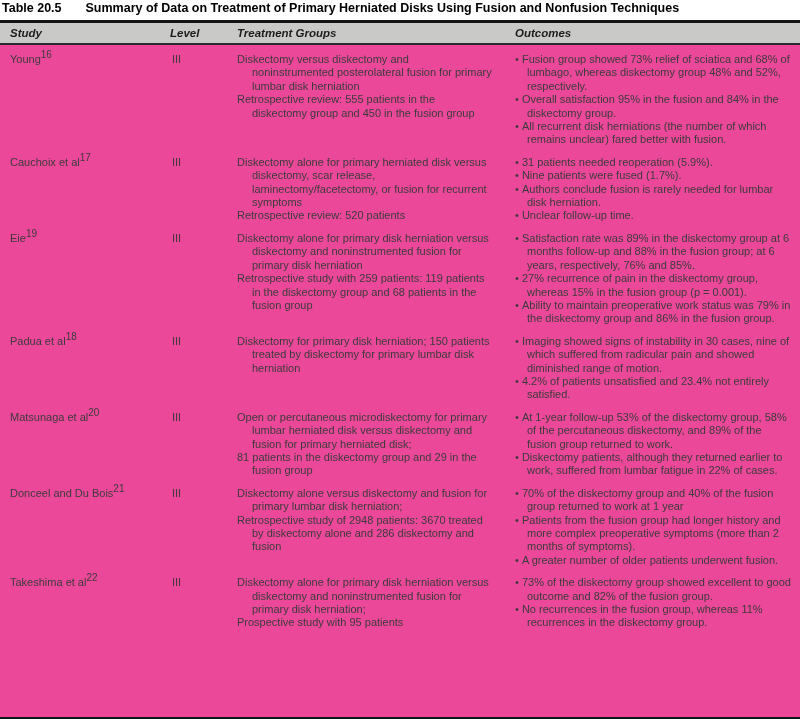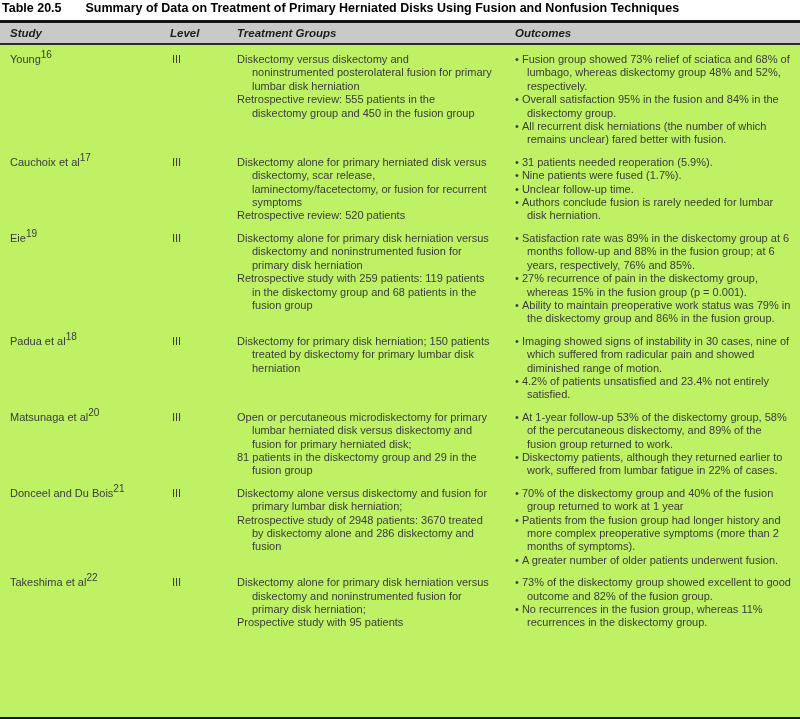--- a/index.html
+++ b/index.html
@@ -16,21 +16,21 @@
     font-size: 12.5px; font-weight: bold; color: #000;
     white-space: nowrap;
   }
   .table-caption .caption-label { margin-right: 24px; }
 
   .datatable {
     flex: 1 1 auto; display: flex; flex-direction: column;
     border-top: 3px solid #141414;
     border-bottom: 2px solid #141414;
     overflow: hidden;
-    background: #bef264;
+    background: #ec4899;
   }
 
   .thead {
     display: grid; grid-template-columns: 170px 67px 268px 1fr;
     background: #c9c9c7;
     border-bottom: 2px solid #2a2a2a;
     padding: 4px 0 4px 0;
   }
   .thead .th {
     font-size: 11.5px; font-weight: bold; font-style: italic; color: #1c1c1c;
@@ -93,22 +93,22 @@
       <span>Cauchoix et al</span><sup>17</sup>
     </div>
     <div class="cell level">III</div>
     <div class="cell treatment">
             <p class="hang">Diskectomy alone for primary herniated disk versus diskectomy, scar release, laminectomy/facetectomy, or fusion for recurrent symptoms</p>
             <p class="hang">Retrospective review: 520 patients</p>
           </div>
     <div class="cell outcomes">
             <div class="bullet">31 patients needed reoperation (5.9%).</div>
             <div class="bullet">Nine patients were fused (1.7%).</div>
+            <div class="bullet">Authors conclude fusion is rarely needed for lumbar disk herniation.</div>
             <div class="bullet">Unclear follow-up time.</div>
-            <div class="bullet">Authors conclude fusion is rarely needed for lumbar disk herniation.</div>
           </div>
   </div>
 
   <div class="row">
     <div class="cell study">
       <span>Eie</span><sup>19</sup>
     </div>
     <div class="cell level">III</div>
     <div class="cell treatment">
             <p class="hang">Diskectomy alone for primary disk herniation versus diskectomy and noninstrumented fusion for primary disk herniation</p>

